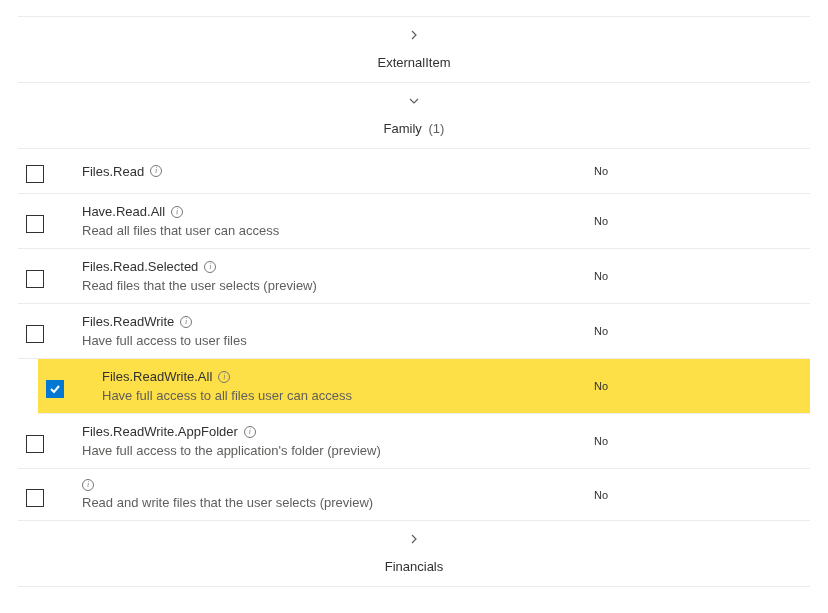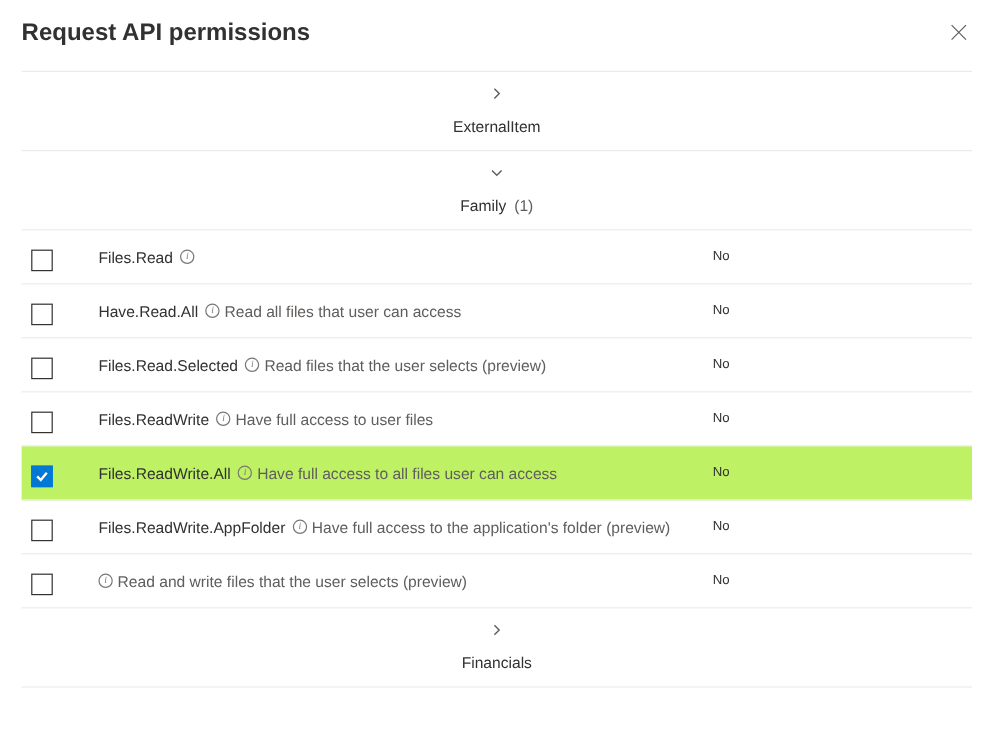--- a/index.html
+++ b/index.html
@@ -82,21 +82,22 @@
       display: flex;
       align-items: center;
       padding: 10px 6px 10px 6px;
       border-bottom: 1px solid #edebe9;
       gap: 0;
     }
     .perm-row:last-child {
       border-bottom: none;
     }
     .perm-row.selected {
-      background: #bef264;
+      background: #fde047;
+      margin-left: 20px;
     }
     .checkbox-cell {
       width: 58px;
       display: flex;
       align-items: flex-start;
       justify-content: flex-start;
       padding-left: 2px;
       padding-top: 6px;
     }
     .checkbox {
@@ -115,21 +116,21 @@
       border-color: #0078d4;
     }
     .checkbox.checked svg {
       width: 12px;
       height: 12px;
       color: #fff;
     }
     .perm-main {
       flex: 1;
       display: flex;
-      flex-direction: row;
+      flex-direction: column;
       gap: 4px;
     }
     .perm-name-row {
       display: flex;
       align-items: center;
       gap: 6px;
     }
     .perm-name {
       font-size: 13px;
       color: #323130;
@@ -158,29 +159,20 @@
       width: 230px;
       font-size: 11px;
       color: #323130;
       padding-left: 20px;
     }
   </style>
 </head>
 <body>
 
 <div class="panel">
-  <div class="panel-header">
-    <h1 class="panel-title">Request API permissions</h1>
-    <button class="close-btn">
-      <svg viewBox="0 0 14 14" fill="none" stroke="currentColor" stroke-width="1">
-        <line x1="1" y1="1" x2="13" y2="13"></line>
-        <line x1="13" y1="1" x2="1" y2="13"></line>
-      </svg>
-    </button>
-  </div>
 
   <div class="group-list">
 
     <div class="group">
       <div class="group-header">
         <span class="chev">
           <svg viewBox="0 0 12 12" fill="none" stroke="currentColor" stroke-width="1.2">
               <polyline points="4,2 8,6 4,10"></polyline>
             </svg>
         </span>

